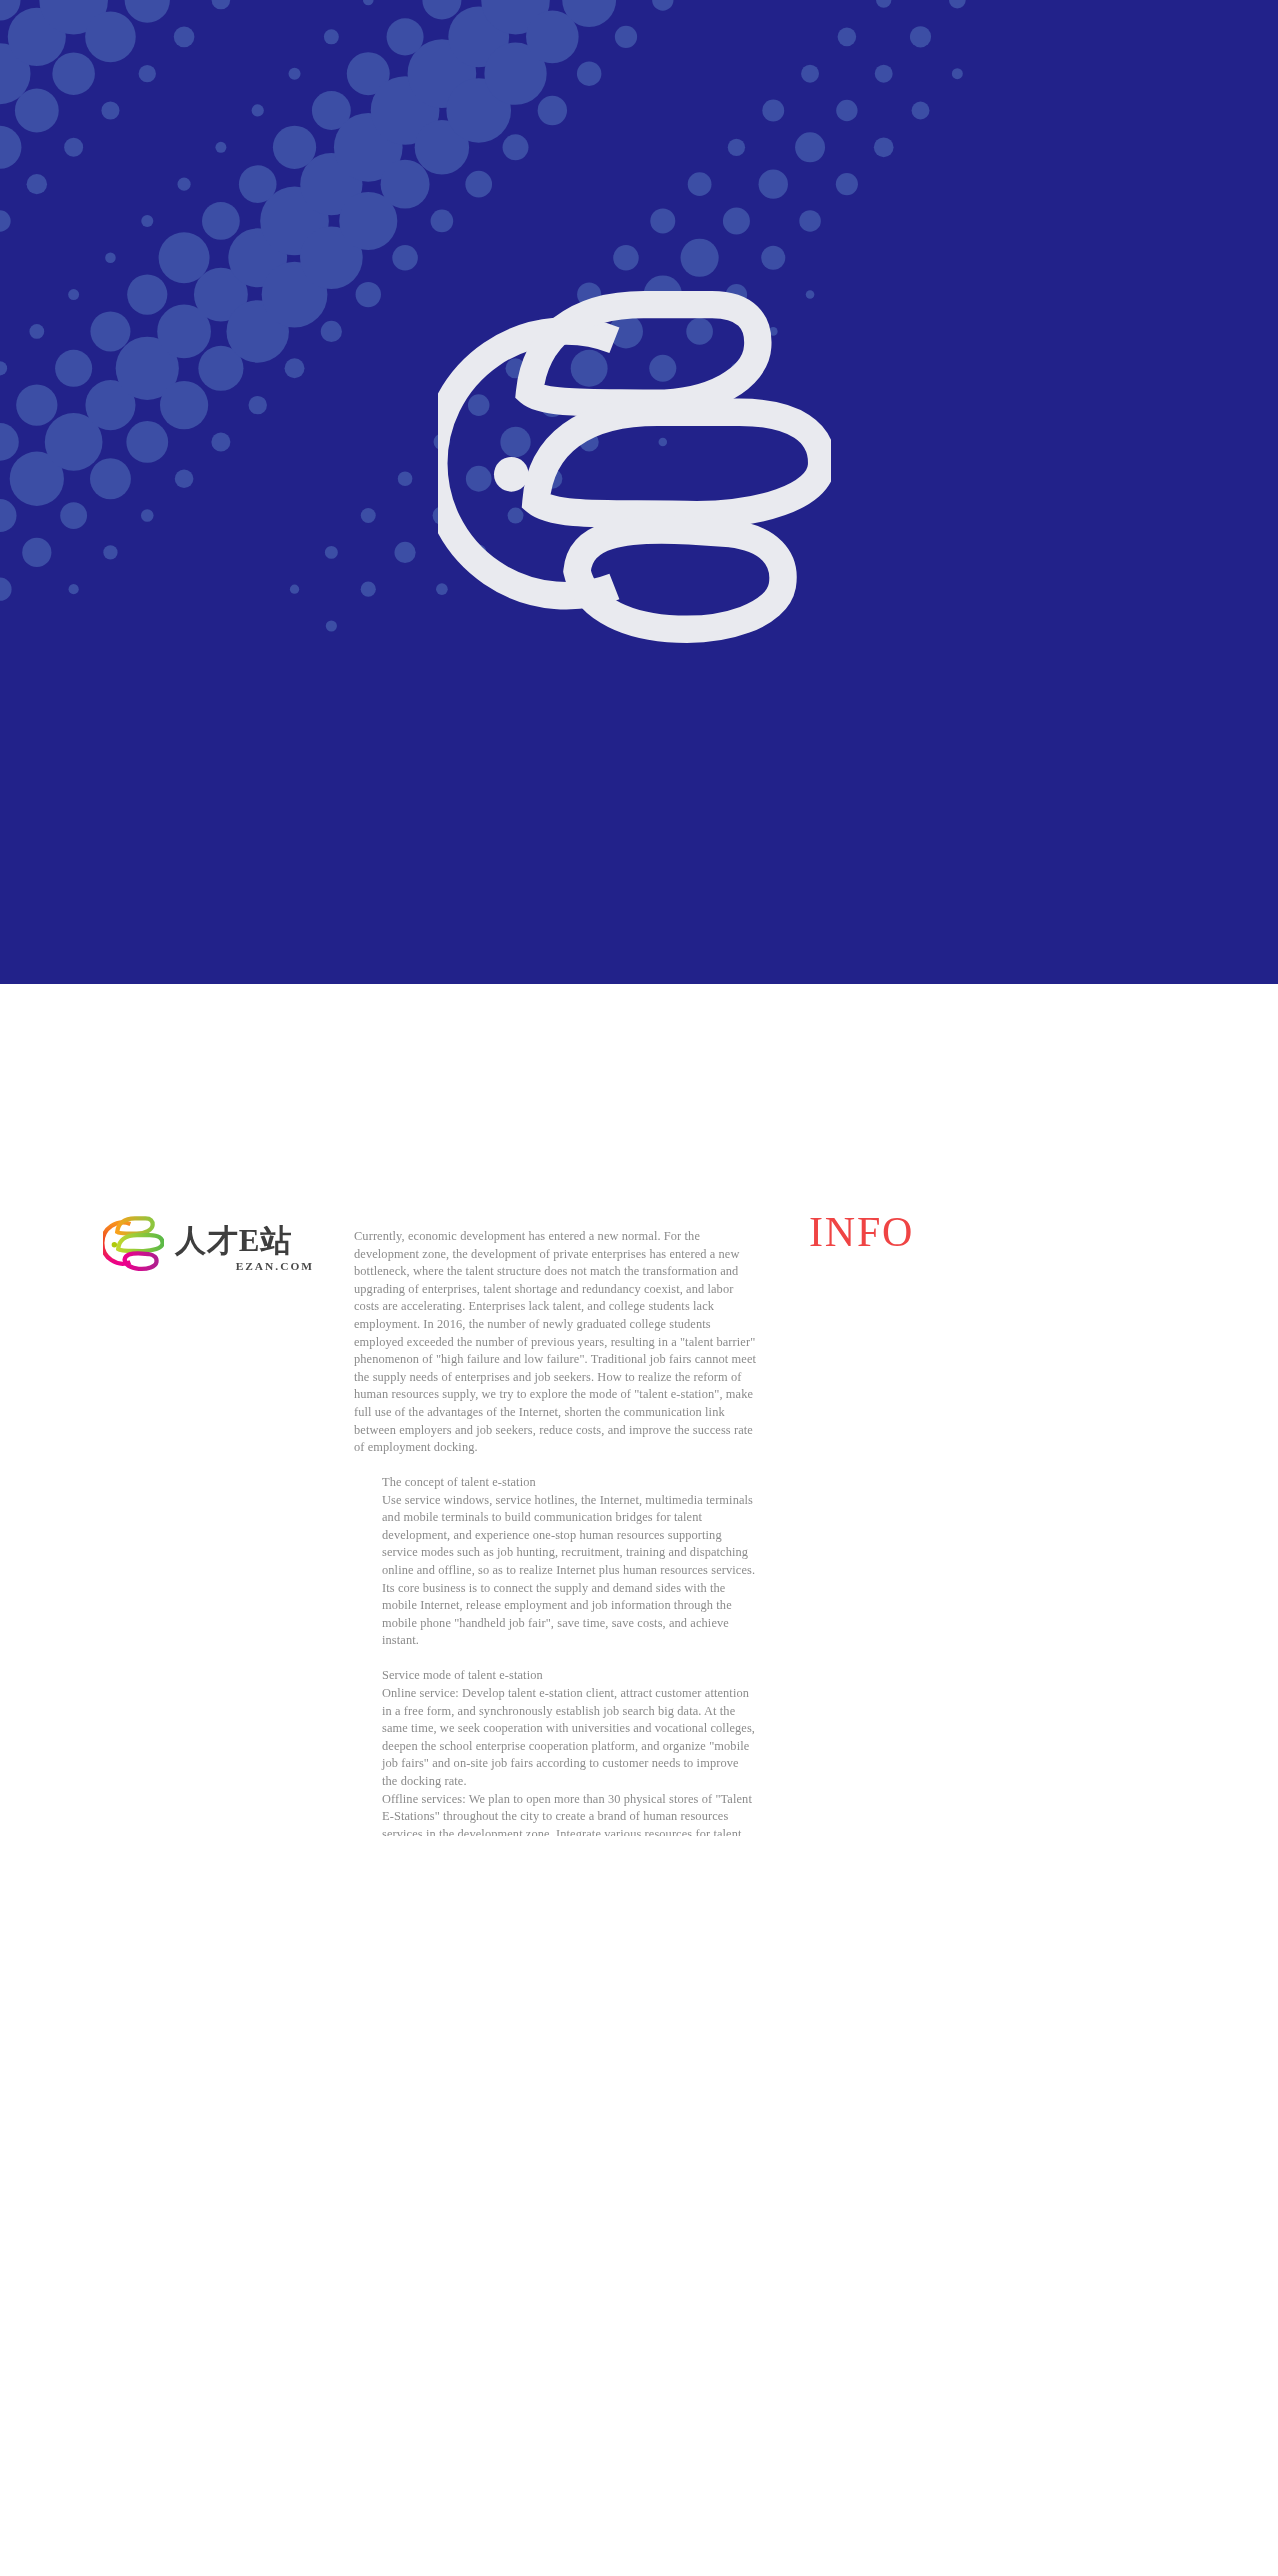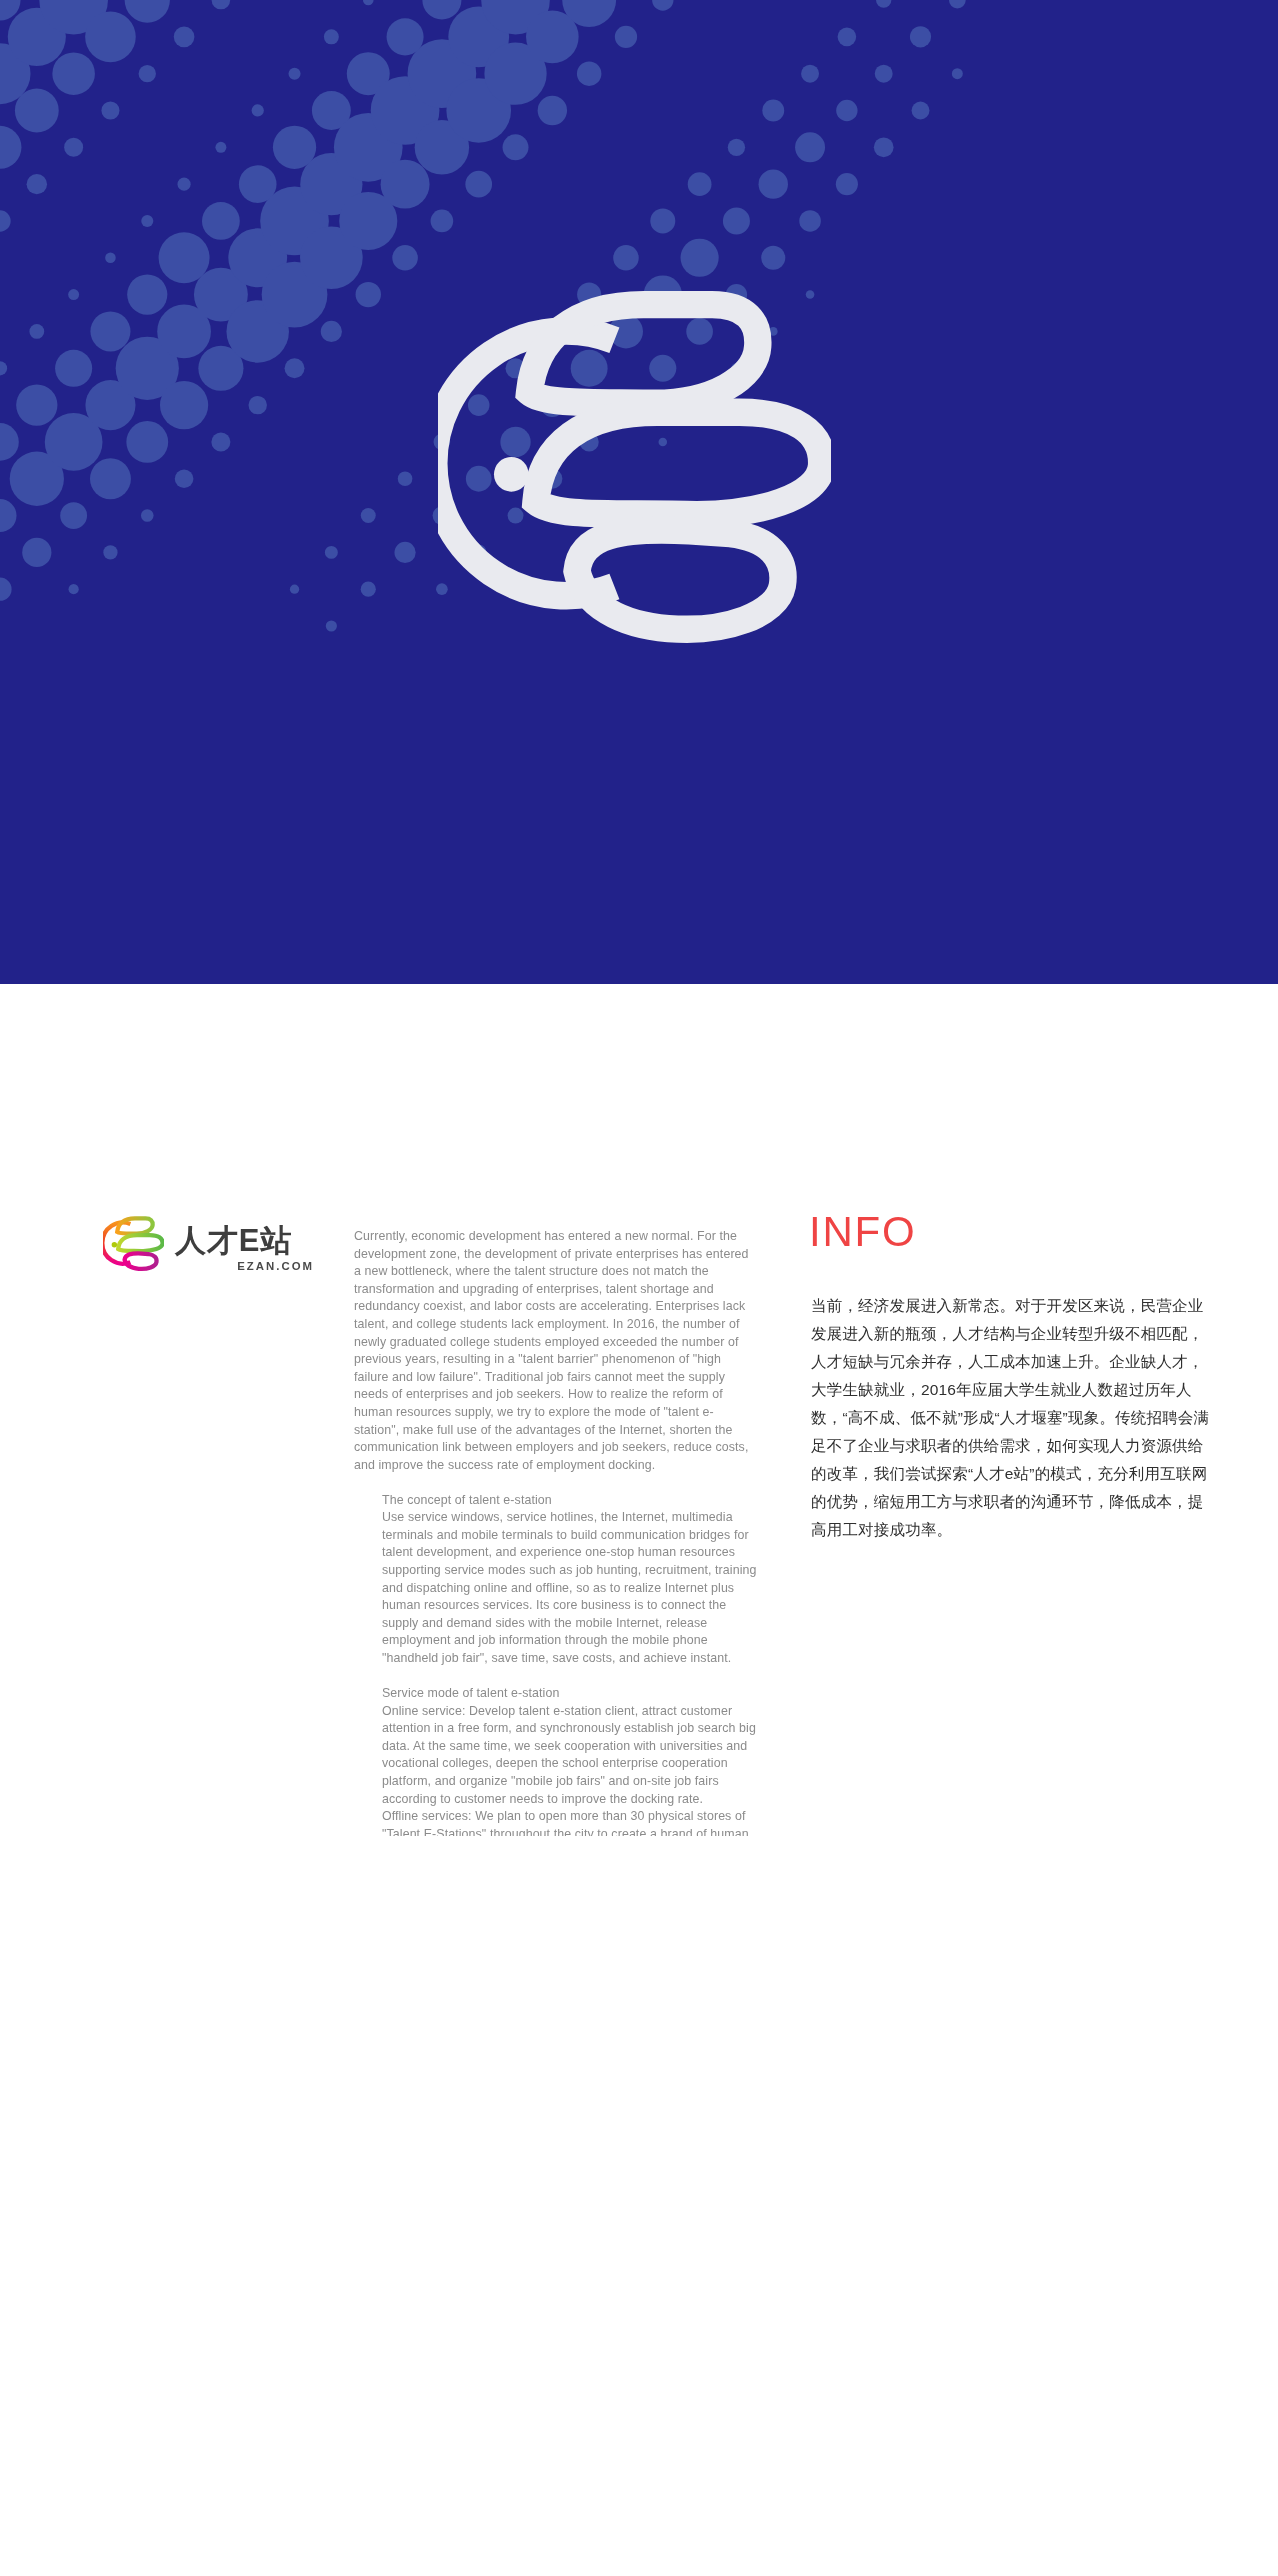--- a/index.html
+++ b/index.html
@@ -1,17 +1,17 @@
 <!DOCTYPE html>
 <html style="font-size:14.6px"><head>
 <meta charset="utf-8">
 <style>
   html,body{margin:0;padding:0;background:#fff;}
   .page{position:relative;width:1279px;height:1836px;overflow:hidden;background:#fff;
-        font-family:Liberation Sans, sans-serif;}
+        font-family:Liberation Serif, serif;}
   .banner{position:absolute;left:0;width:1279px;overflow:hidden;}
   #banner-top{top:0;height:984px;}
   #banner-bottom{top:2332px;height:244px;}
   .halftone{position:absolute;left:0;top:0;}
   .mark-white{position:absolute;left:438px;top:290px;}
   .brand-icon{position:absolute;left:103px;top:1216px;}
   .wordmark{position:absolute;left:175px;top:1220px;font-size:31px;font-weight:700;
             letter-spacing:0.9px;white-space:nowrap;}
   .domain{position:absolute;left:175px;top:1260px;width:139px;text-align:right;
           font-size:11.4px;font-weight:600;letter-spacing:2px;}
@@ -222,21 +222,20 @@
     <p>Currently, economic development has entered a new normal. For the development zone, the development of private enterprises has entered a new bottleneck, where the talent structure does not match the transformation and upgrading of enterprises, talent shortage and redundancy coexist, and labor costs are accelerating. Enterprises lack talent, and college students lack employment. In 2016, the number of newly graduated college students employed exceeded the number of previous years, resulting in a "talent barrier" phenomenon of "high failure and low failure". Traditional job fairs cannot meet the supply needs of enterprises and job seekers. How to realize the reform of human resources supply, we try to explore the mode of "talent e-station", make full use of the advantages of the Internet, shorten the communication link between employers and job seekers, reduce costs, and improve the success rate of employment docking.</p>
     <p>The concept of talent e-station
 Use service windows, service hotlines, the Internet, multimedia terminals and mobile terminals to build communication bridges for talent development, and experience one-stop human resources supporting service modes such as job hunting, recruitment, training and dispatching online and offline, so as to realize Internet plus human resources services. Its core business is to connect the supply and demand sides with the mobile Internet, release employment and job information through the mobile phone "handheld job fair", save time, save costs, and achieve instant.</p>
     <p>Service mode of talent e-station
 Online service: Develop talent e-station client, attract customer attention in a free form, and synchronously establish job search big data. At the same time, we seek cooperation with universities and vocational colleges, deepen the school enterprise cooperation platform, and organize "mobile job fairs" and on-site job fairs according to customer needs to improve the docking rate.
 Offline services: We plan to open more than 30 physical stores of "Talent E-Stations" throughout the city to create a brand of human resources services in the development zone. Integrate various resources for talent recruitment and labor introduction, unify logo, decoration, clothing, and service mode, achieve customer service of human resources services, and accurately locate service targets.</p>
   </div>
 
   <div class="info-heading" style="color: #ef4444;">INFO</div>
   <div class="col-zh" style="color: rgb(47, 47, 47);">
-    <p>当前，经济发展进入新常态。对于开发区来说，民营企业发展进入新的瓶颈，人才结构与企业转型升级不相匹配，人才短缺与冗余并存，人工成本加速上升。企业缺人才，大学生缺就业，2016年应届大学生就业人数超过历年人数，“高不成、低不就”形成“人才堰塞”现象。传统招聘会满足不了企业与求职者的供给需求，如何实现人力资源供给的改革，我们尝试探索“人才e站”的模式，充分利用互联网的优势，缩短用工方与求职者的沟通环节，降低成本，提高用工对接成功率。</p>
   </div>
 
   <div class="banner" id="banner-bottom" style="background: rgb(34, 34, 138);">
     <svg class="halftone" id="halftone-bottom" width="1279" height="244" viewBox="0 0 1400 267">
         <circle cx="725.5" cy="241.8" r="8.9" fill="#3C4EA5"></circle>
         <circle cx="765.8" cy="282.1" r="15.6" fill="#3C4EA5"></circle>
         <circle cx="685.2" cy="120.9" r="9.2" fill="#3C4EA5"></circle>
         <circle cx="725.5" cy="161.2" r="13.3" fill="#3C4EA5"></circle>
         <circle cx="765.8" cy="201.5" r="21.2" fill="#3C4EA5"></circle>
         <circle cx="806.1" cy="241.8" r="21.5" fill="#3C4EA5"></circle>

